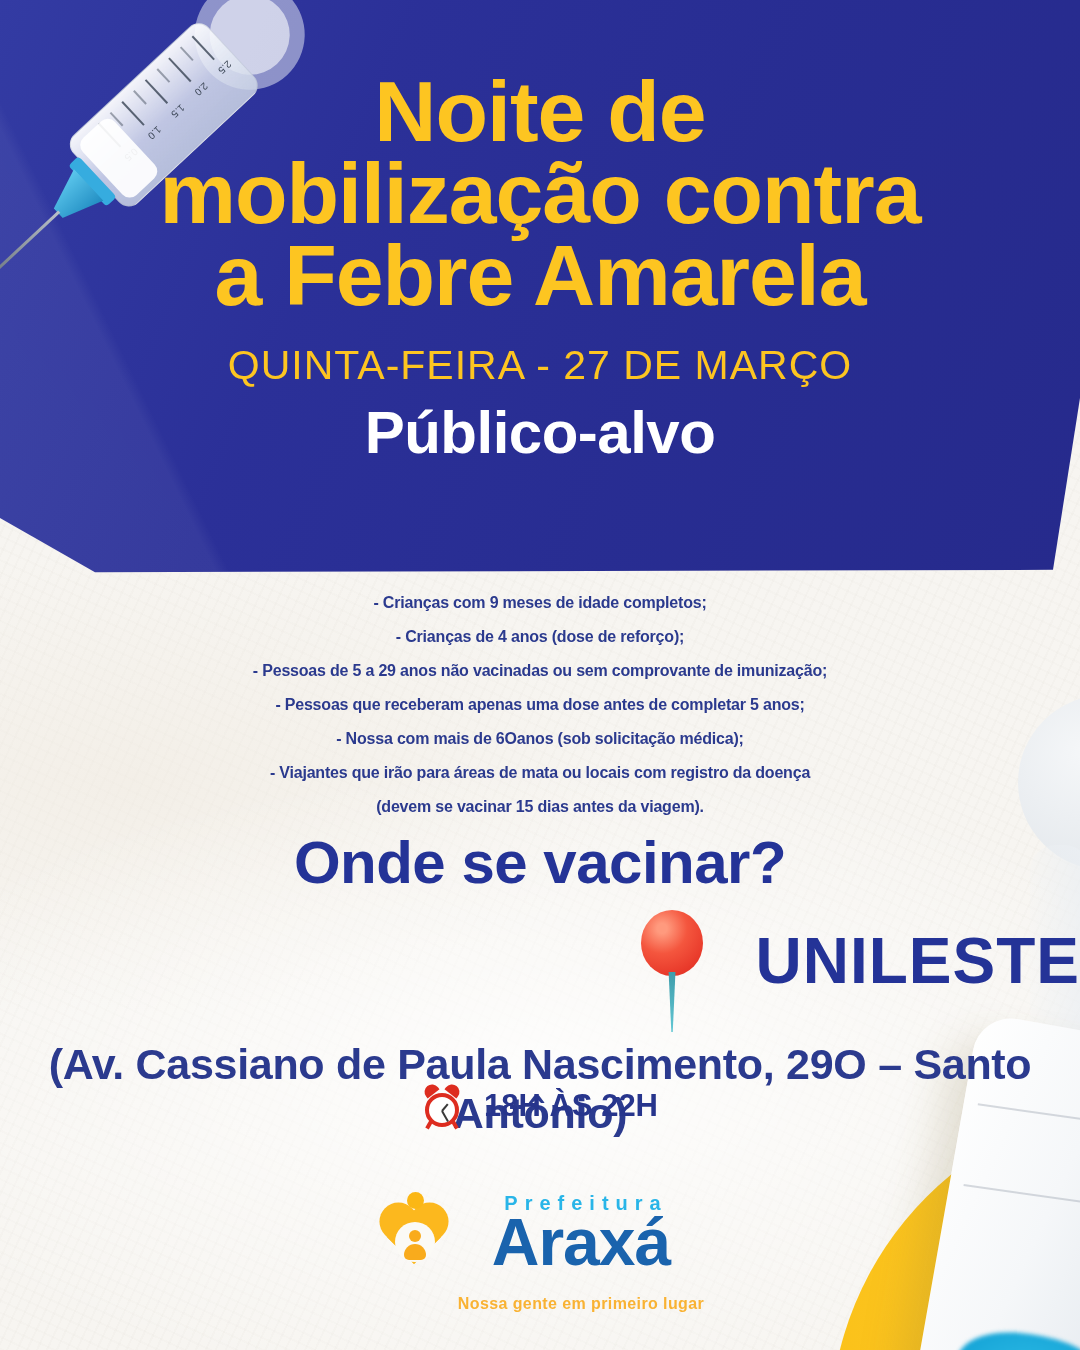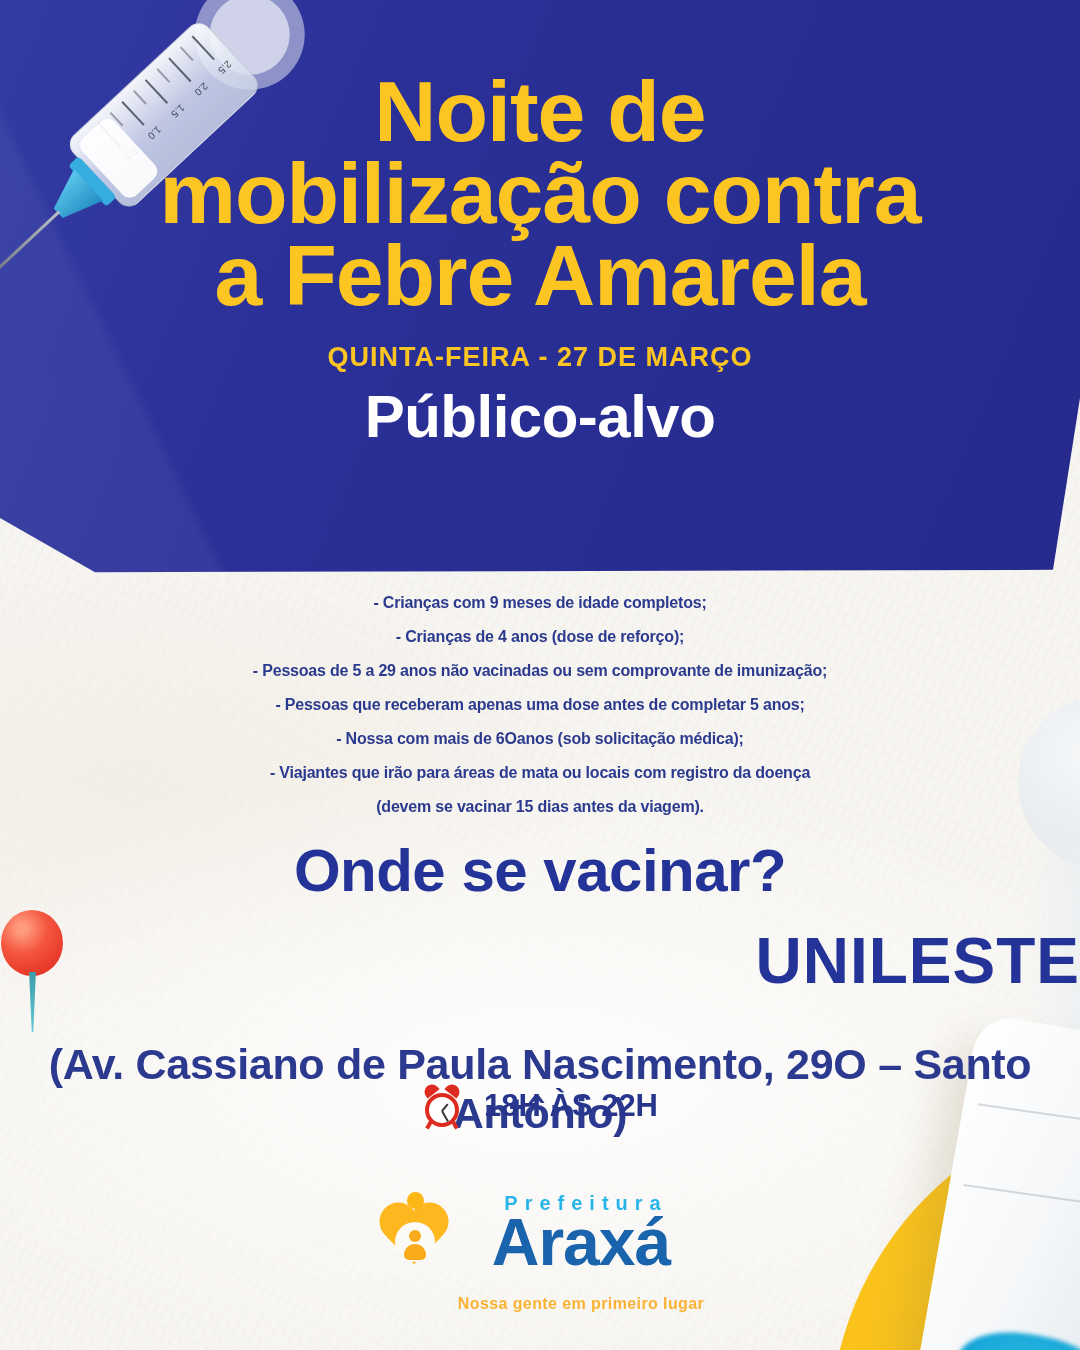--- a/index.html
+++ b/index.html
@@ -54,21 +54,21 @@
     filter:drop-shadow(0 9px 10px rgba(35,38,95,.28));
   }
   .hero-sheen{
     position:absolute; inset:0;
     background:linear-gradient(64deg, rgba(255,255,255,.055) 0%, rgba(255,255,255,.05) 16%, rgba(255,255,255,0) 17%);
   }
   .hero-content{ position:absolute; inset:0; text-align:center; padding-top:70px; }
 
   .title{ color:#fdc521; font-size:86px; line-height:82px; font-weight:700; letter-spacing:-1px; }
   .t-line{ display:block; }
-  .date-line{ margin-top:26px; color:#fdc521; font-size:27px; font-weight:700; letter-spacing:1px; }
+  .date-line{ margin-top:26px; color:#fdc521; font-size:41px; font-weight:400; letter-spacing:1px; }
   .target-heading{ margin-top:9px; color:#ffffff; font-size:60px; font-weight:700; letter-spacing:-.5px; }
 
   
   .syringe{ position:absolute; left:70px; top:-63px; width:140px; height:400px;
     transform:rotate(47deg); transform-origin:50% 50%; }
   .flange{ position:absolute; left:15px; top:-5px; width:110px; height:110px; border-radius:50%;
     background:rgba(238,242,248,.5); }
   .flange-inner{ position:absolute; left:30px; top:10px; width:80px; height:80px; border-radius:50%;
     background:rgba(250,251,253,.6); }
   .barrel{ position:absolute; left:23px; top:75px; width:94px; height:185px; border-radius:14px;
@@ -88,24 +88,24 @@
     background:linear-gradient(90deg,#63cef2,#1a86bd);
     clip-path:polygon(10% 0, 90% 0, 62% 100%, 38% 100%); }
   .needle{ position:absolute; left:68px; top:310px; width:3px; height:86px;
     background:linear-gradient(180deg,#b9c0c8,#747d87); }
 
   
   .target-list{ position:absolute; left:0; top:586px; width:100%; text-align:center; }
   .target-item{ color:#2b3a8e; font-size:16px; font-weight:700; line-height:34px; letter-spacing:-.2px; }
 
   .where-heading{ position:absolute; left:0; top:828px; width:100%; text-align:center;
-    color:#243397; font-size:60px; font-weight:700; letter-spacing:-.5px;margin-top:8px; }
+    color:#243397; font-size:60px; font-weight:700; letter-spacing:-.5px; }
 
   .location-row{ position:absolute; left:0; top:910px; width:100%;
-    display:flex; justify-content:space-between; align-items:flex-start; gap:52px; }
+    display:flex; justify-content:flex-end; align-items:flex-start; gap:52px; }
   .location-name{ color:#243397; font-size:64px; font-weight:700; letter-spacing:1px; margin-top:14px; }
 
   .pin{ position:relative; width:64px; height:126px; }
   .pin-ball{ position:absolute; left:1px; top:0; width:62px; height:66px; border-radius:50%;
     background:radial-gradient(circle at 34% 28%, #ff9a7e 8%, #f4563e 40%, #e8392a 75%, #d52d1f 100%); }
   .pin-stem{ position:absolute; left:28px; top:62px; width:9px; height:60px;
     background:linear-gradient(180deg,#3e9dab,#63c7d4);
     clip-path:polygon(12% 0, 88% 0, 58% 100%, 42% 100%); }
 
   .address{ position:absolute; left:0; top:1040px; width:100%; text-align:center;

